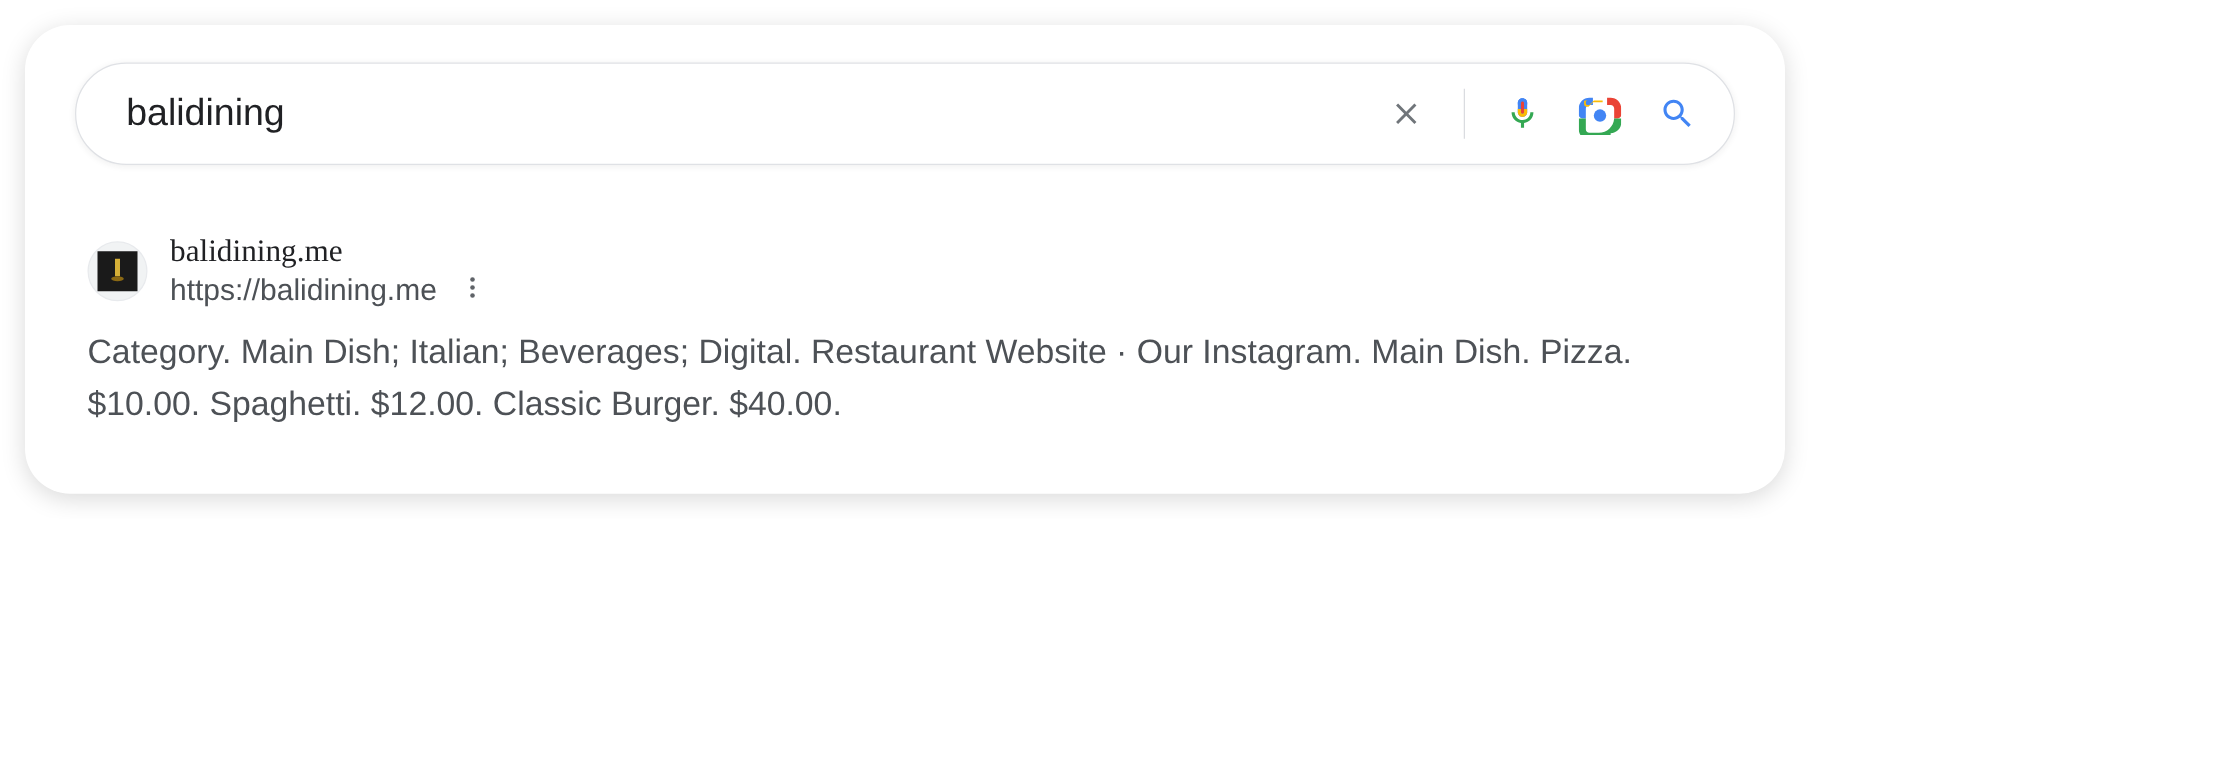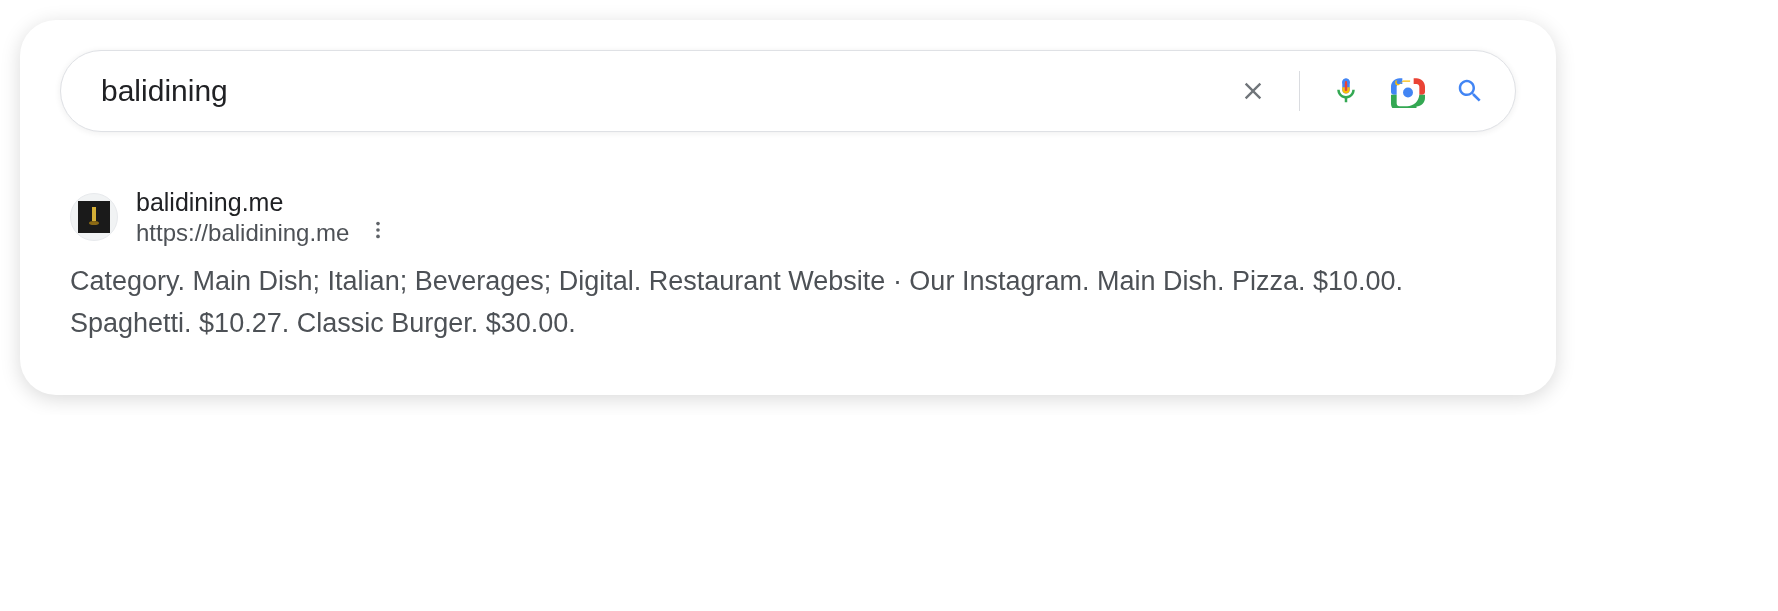--- a/index.html
+++ b/index.html
@@ -6,21 +6,21 @@
       margin: 0;
       padding: 0;
       box-sizing: border-box;
     }
     body {
       font-family: Arial, sans-serif;
       background: #fff;
       padding: 20px;
     }
     .card {
-      width: 1536px;
+      width: 1408px;
       background: #fff;
       border-radius: 36px;
       box-shadow: 0 4px 20px rgba(0,0,0,0.15);
       padding: 30px 40px 50px 40px;
     }
     .search-bar {
       display: flex;
       align-items: center;
       background: #fff;
       border: 1px solid #dfe1e5;
@@ -86,20 +86,21 @@
     }
     .site-info {
       display: flex;
       flex-direction: column;
       gap: 2px;
     }
     .site-name {
       font-size: 25px;
       color: #202124;
       line-height: 1.2;
+      font-family: Liberation Serif, serif;
     }
     .site-url-row {
       display: flex;
       align-items: flex-start;
       gap: 18px;
     }
     .site-url {
       font-size: 24px;
       color: #4d5156;
     }
@@ -183,15 +184,15 @@
           <div class="dots-icon">
             <svg width="22" height="22" viewBox="0 0 24 24">
               <circle cx="12" cy="5" r="2" fill="#5f6368"></circle>
               <circle cx="12" cy="12" r="2" fill="#5f6368"></circle>
               <circle cx="12" cy="19" r="2" fill="#5f6368"></circle>
             </svg>
           </div>
         </div>
       </div>
     </div>
-    <div class="result-snippet">Category. Main Dish; Italian; Beverages; Digital. Restaurant Website · Our Instagram. Main Dish. Pizza. $10.00. Spaghetti. $10.27. Classic Burger. $30.00.</div>
+    <div class="result-snippet">Category. Main Dish; Italian; Beverages; Digital. Restaurant Website · Our Instagram. Main Dish. Pizza. $10.00. Spaghetti. $12.00. Classic Burger. $40.00.</div>
   </div>
 </div>
 
 </body></html>

